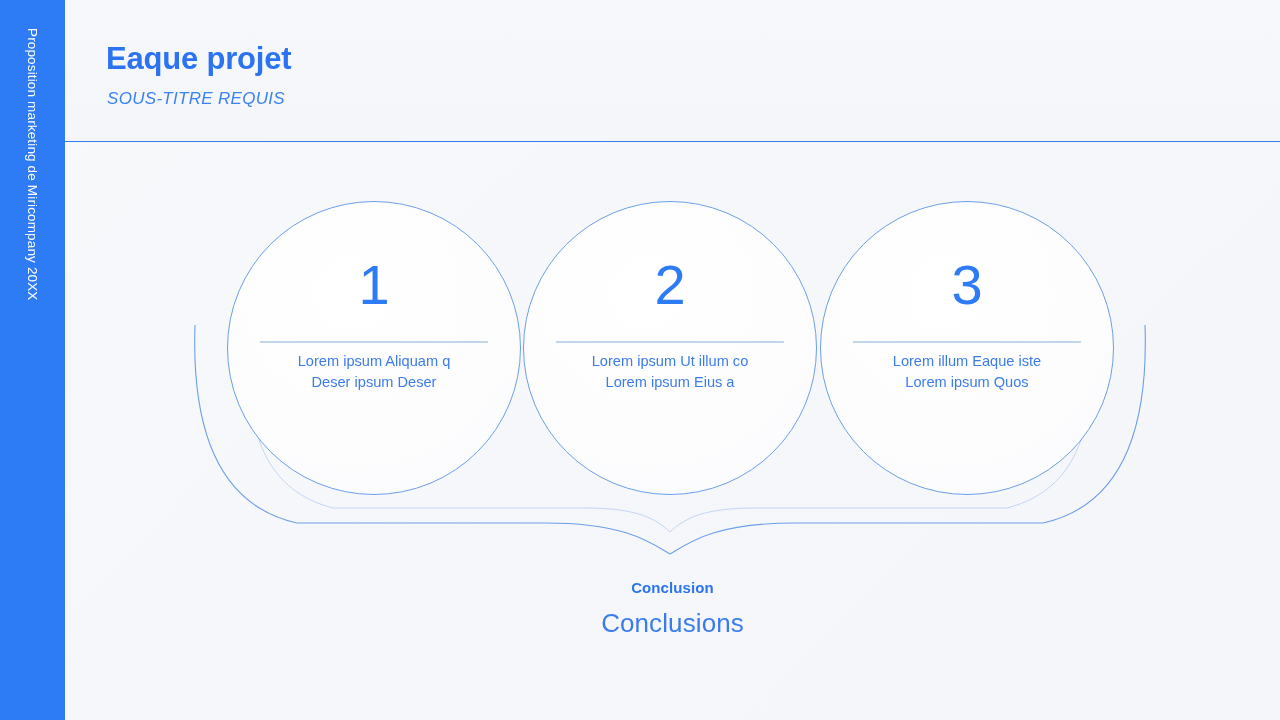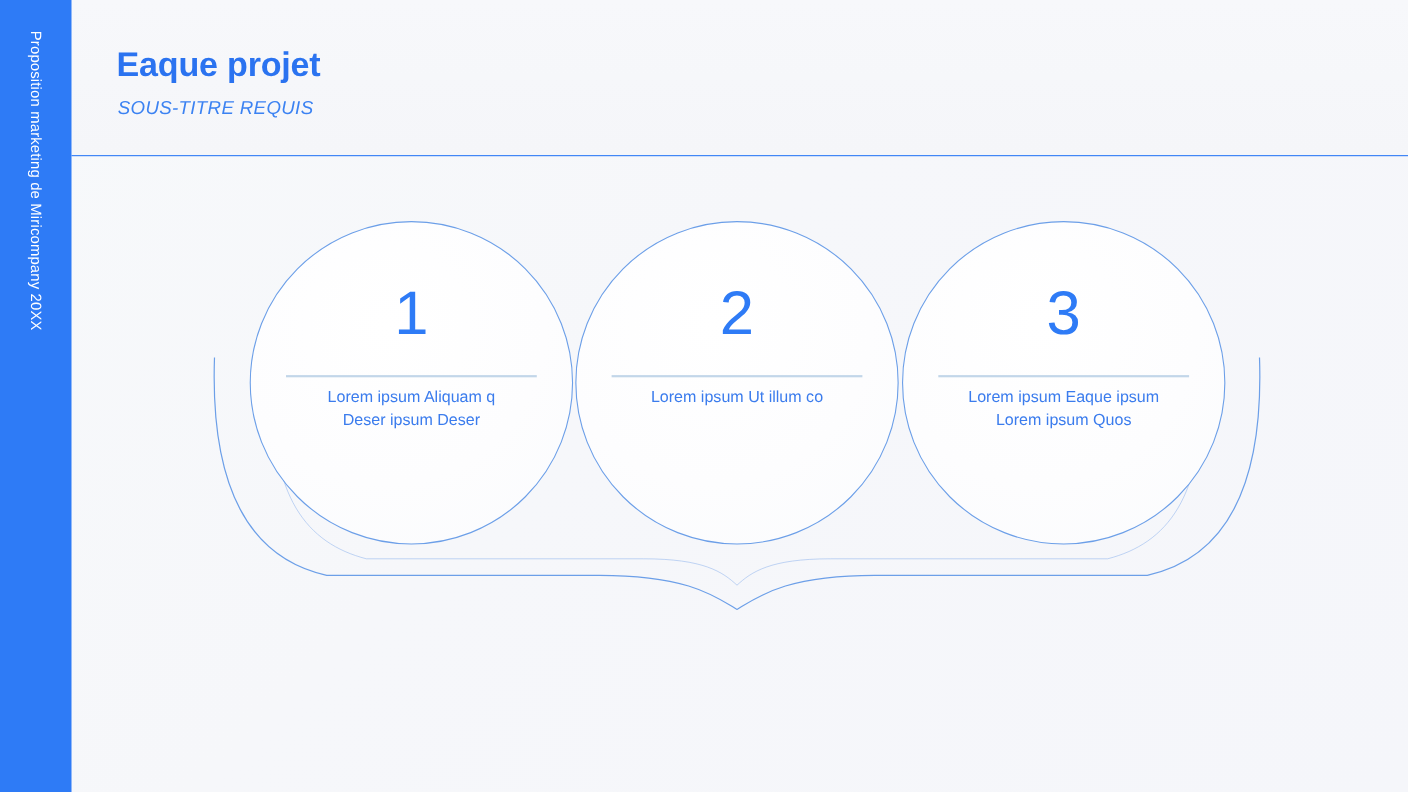--- a/index.html
+++ b/index.html
@@ -196,27 +196,32 @@
         <div>Lorem ipsum Aliquam q</div>
         <div>Deser ipsum Deser</div>
       </div>
     </div>
 
     <div class="circle c2">
       <div class="num">2</div>
       <div class="rule"></div>
       <div class="body-text">
         <div>Lorem ipsum Ut illum co</div>
+        <div>Lorem ipsum Eius a</div>
       </div>
     </div>
 
     <div class="circle c3">
       <div class="num">3</div>
       <div class="rule"></div>
       <div class="body-text">
-        <div>Lorem ipsum Eaque ipsum</div>
+        <div>Lorem illum Eaque iste</div>
         <div>Lorem ipsum Quos</div>
       </div>
     </div>
 
+    <div class="conclusion">
+      <div class="conclusion-label">Conclusion</div>
+      <div class="conclusion-title">Conclusions</div>
+    </div>
 
   </div>
 </div>
 
 </body></html>

